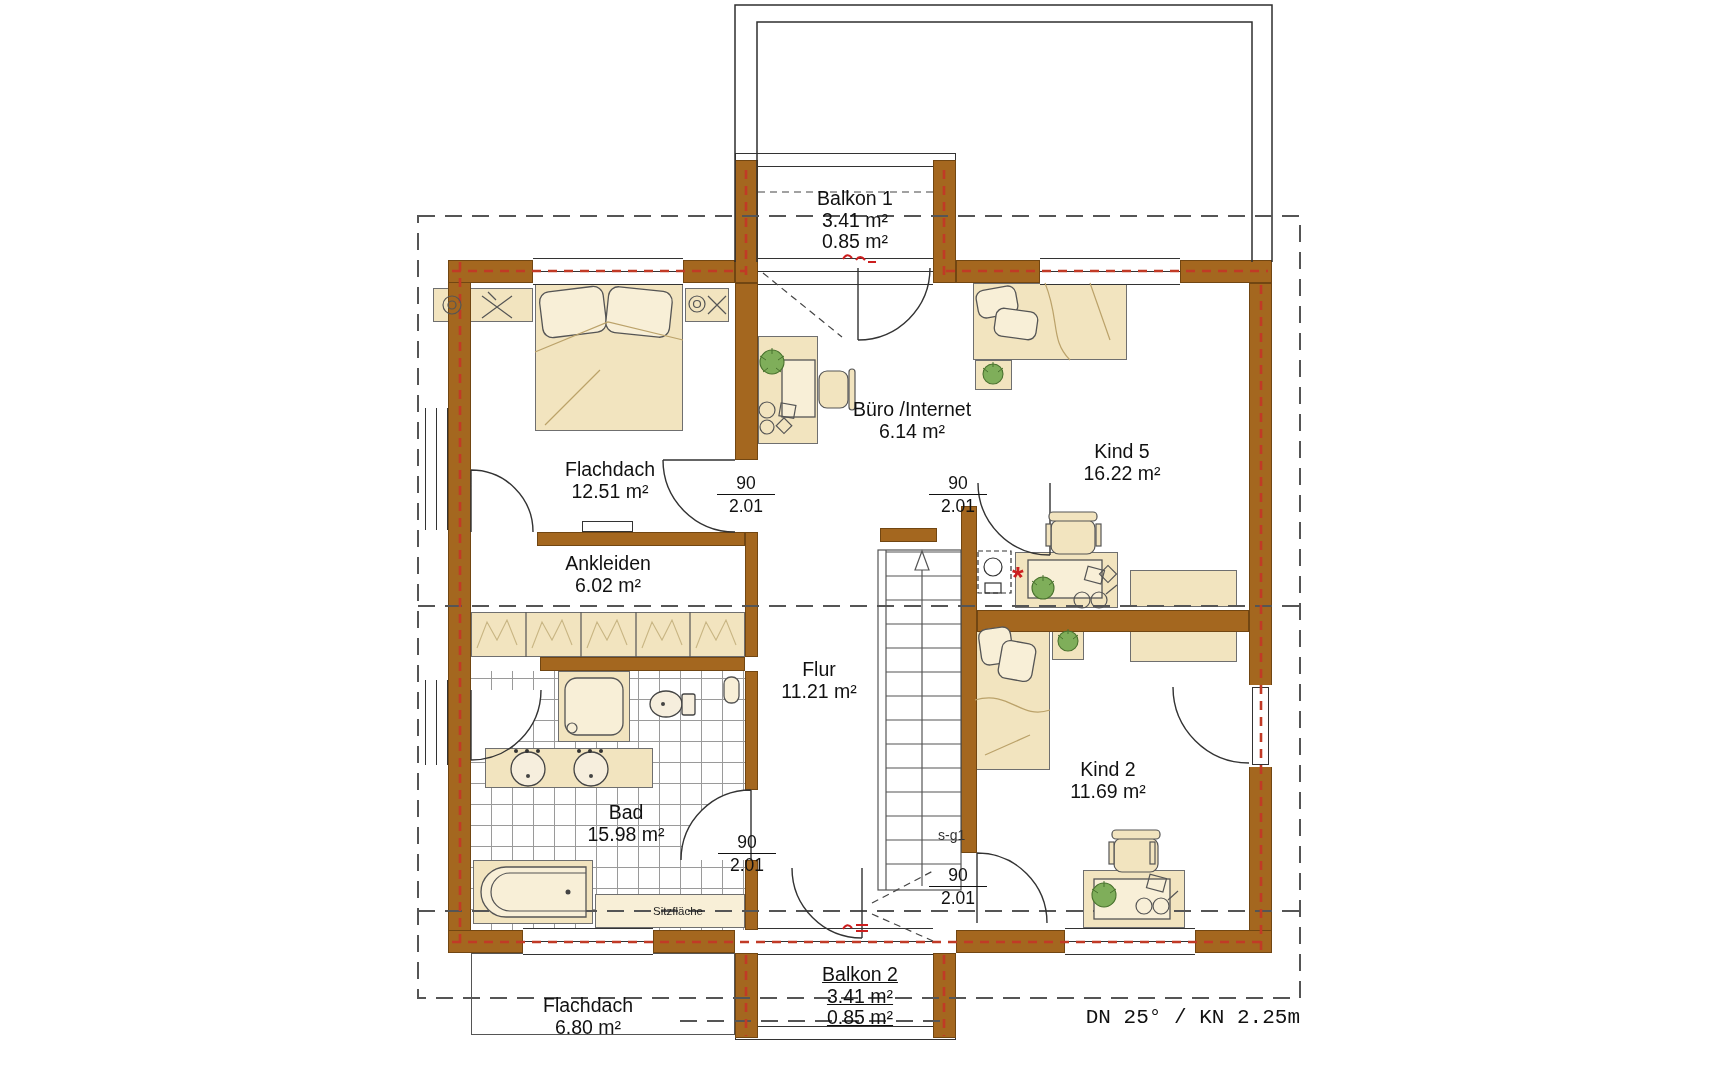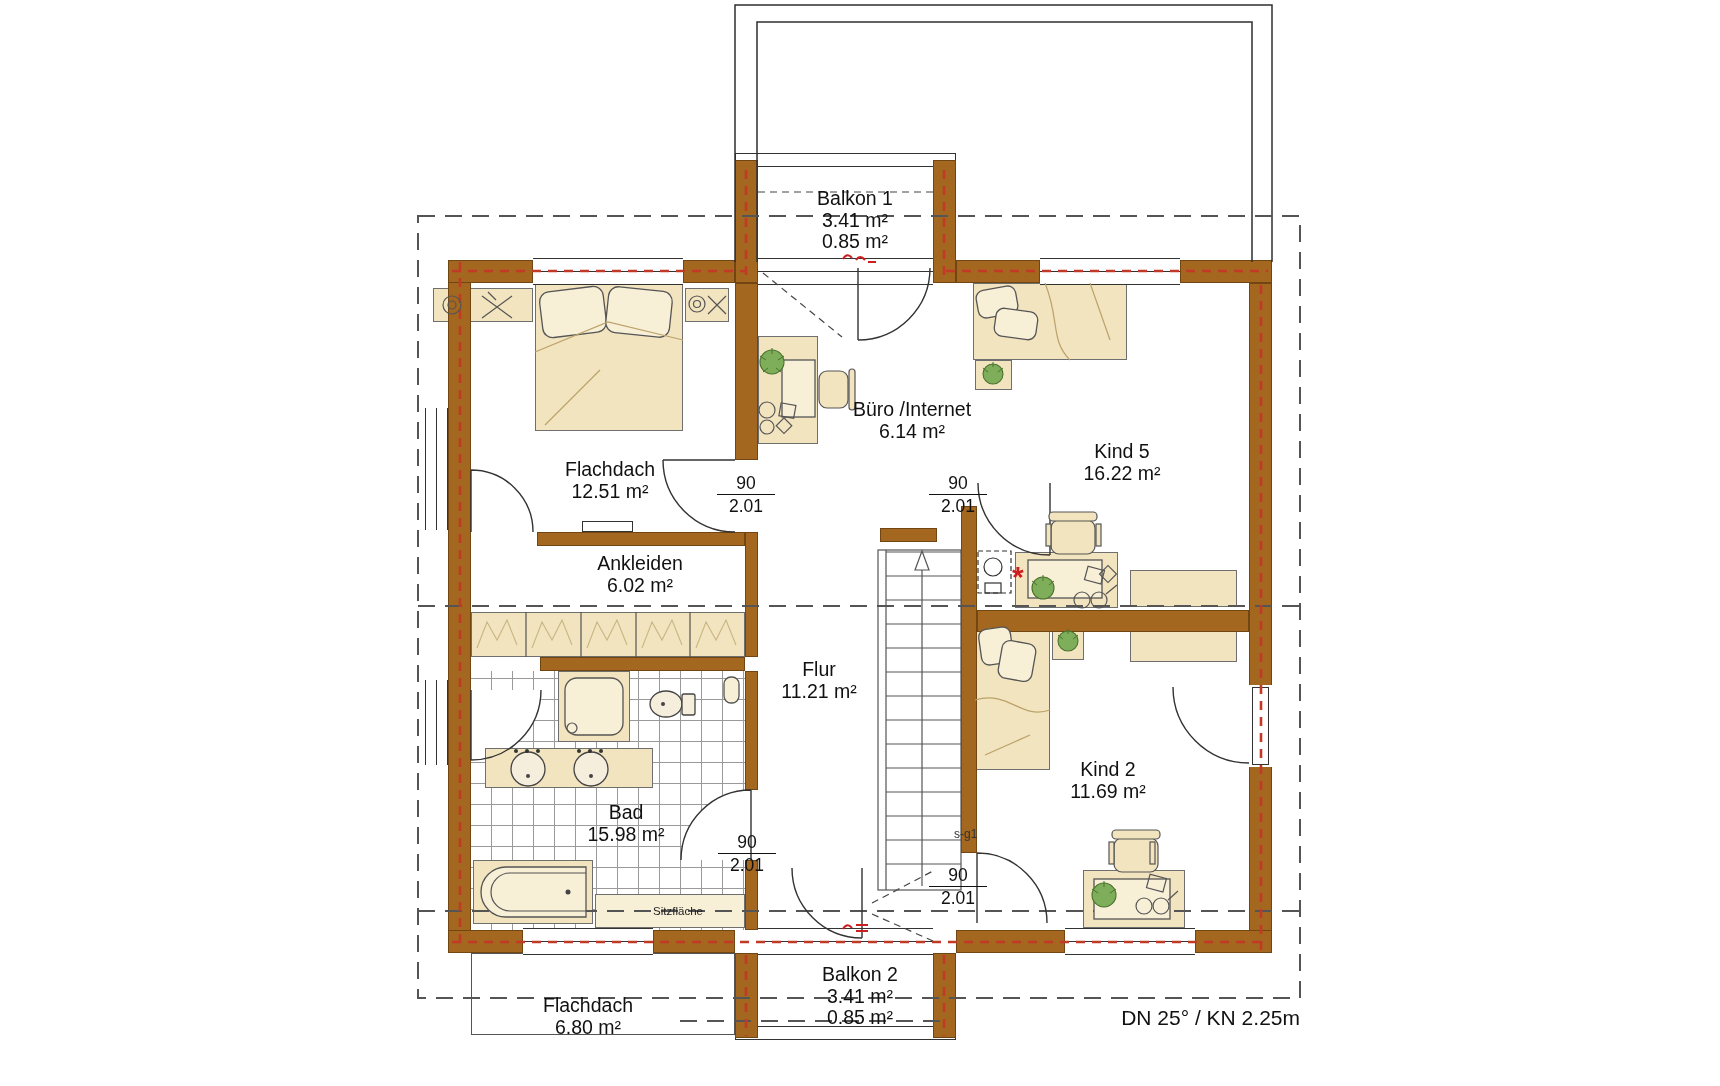--- a/index.html
+++ b/index.html
@@ -43,21 +43,21 @@
   .plantc{fill:var(--plant);stroke:#49722e;stroke-width:1.1px;}
   .plantl{stroke:#49722e;stroke-width:1px;fill:none;}
   .chair{fill:var(--furniture);stroke:#555;stroke-width:1.2px;}
   .wavy{stroke:#c8b583;stroke-width:1.1px;fill:none;}
   
   .rlabel{position:absolute;transform:translateX(-50%);text-align:center;
     font-size:19.5px;line-height:21.5px;white-space:nowrap;z-index:9;}
   .frac{position:absolute;transform:translateX(-50%);text-align:center;
     font-size:17.5px;line-height:19px;z-index:9;}
   .frac .bar{border-top:1.4px solid #111;margin:1px 0 2px 0;width:58px;}
-  .tiny{position:absolute;font-size:12px;z-index:9;color:#333;margin-left:16px;}
+  .tiny{position:absolute;font-size:14px;z-index:9;color:#333;}
   .seatlbl{position:absolute;transform:translate(-50%,-50%);font-size:11.5px;z-index:9;color:#222;}
   .note{position:absolute;transform:translateX(-100%);font-size:21px;z-index:9;white-space:nowrap;}
   .star{position:absolute;color:var(--accent_red);font-size:30px;line-height:20px;z-index:9;font-weight:bold;}
 </style>
 </head>
 <body>
 
 <div class="canvas">
 
   <div class="abs tiles" style="left:471px;top:671px;width:274px;height:259px;"></div>
@@ -263,37 +263,37 @@
     <div>6.14 m²</div>
   </div>
   <div class="rlabel" style="left:610px;top:459px;">
     <div>Flachdach</div>
     <div>12.51 m²</div>
   </div>
   <div class="rlabel" style="left:1122px;top:441px;">
     <div>Kind 5</div>
     <div>16.22 m²</div>
   </div>
-  <div class="rlabel" style="left:608px;top:553px;margin-left:32px;">
+  <div class="rlabel" style="left:608px;top:553px;">
     <div>Ankleiden</div>
     <div>6.02 m²</div>
   </div>
   <div class="rlabel" style="left:819px;top:659px;">
     <div>Flur</div>
     <div>11.21 m²</div>
   </div>
   <div class="rlabel" style="left:626px;top:802px;">
     <div>Bad</div>
     <div>15.98 m²</div>
   </div>
   <div class="rlabel" style="left:1108px;top:759px;">
     <div>Kind 2</div>
     <div>11.69 m²</div>
   </div>
-  <div class="rlabel" style="left:860px;top:964px;">
+  <div class="rlabel" style="left:860px;top:964px;text-decoration:underline;">
     <div>Balkon 2</div>
     <div>3.41 m²</div>
     <div>0.85 m²</div>
   </div>
   <div class="rlabel" style="left:588px;top:995px;">
     <div>Flachdach</div>
     <div>6.80 m²</div>
   </div>
 
   <div class="frac" style="left:746px;top:474px;">
@@ -313,15 +313,15 @@
   </div>
   <div class="frac" style="left:958px;top:866px;">
     <div>90</div>
     <div class="bar"></div>
     <div>2.01</div>
   </div>
 
   <div class="seatlbl" style="left:678px;top:911px;">Sitzfläche</div>
   <div class="tiny" style="left:938px;top:827px;">s-g1</div>
   <div class="star" style="left:1012px;top:567px;">*</div>
-  <div class="note" style="left:1300px;top:1006px;">DN 25° / KN 2.25m</div>
+  <div class="note" style="left:1300px;top:1006px;font-family:Liberation Mono, monospace;">DN 25° / KN 2.25m</div>
 
 </div>
 
 </body></html>

